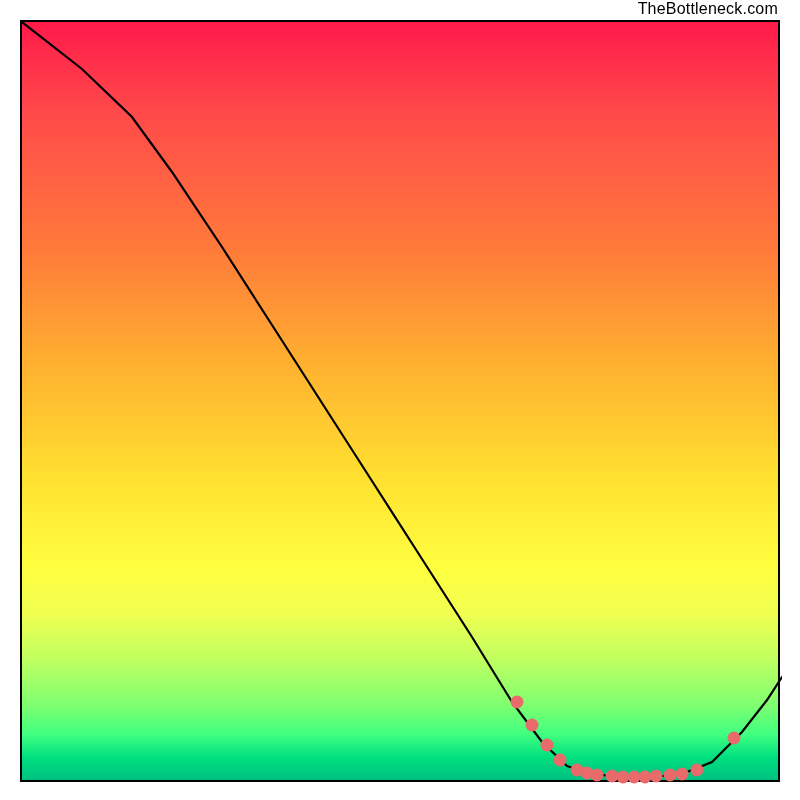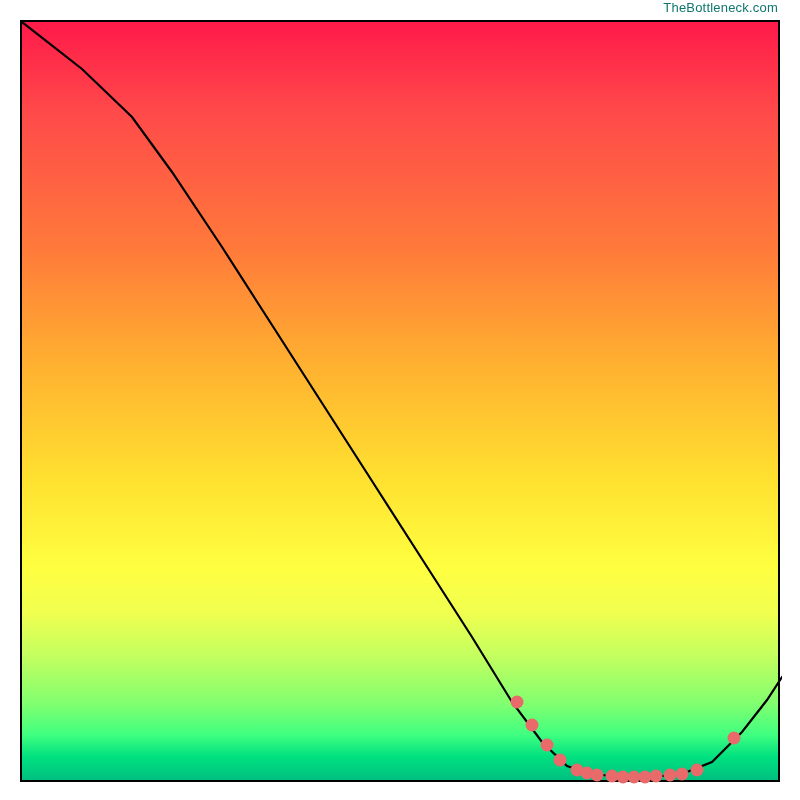--- a/index.html
+++ b/index.html
@@ -29,23 +29,23 @@
       #40ff80 94%,
       #00e080 97%,
       #00c080 100%
     );
   }
   .watermark {
     position: absolute;
     top: 0px;
     right: 22px;
     font-family: Arial, Helvetica, sans-serif;
-    font-size: 13px;
+    font-size: 16px;
     font-weight: 500;
-    color: #0f766e;
+    color: #000000;
     letter-spacing: 0.2px;
   }
   svg.curve {
     position: absolute;
     left: 0;
     top: 0;
     width: 760px;
     height: 762px;
   }
 </style>

